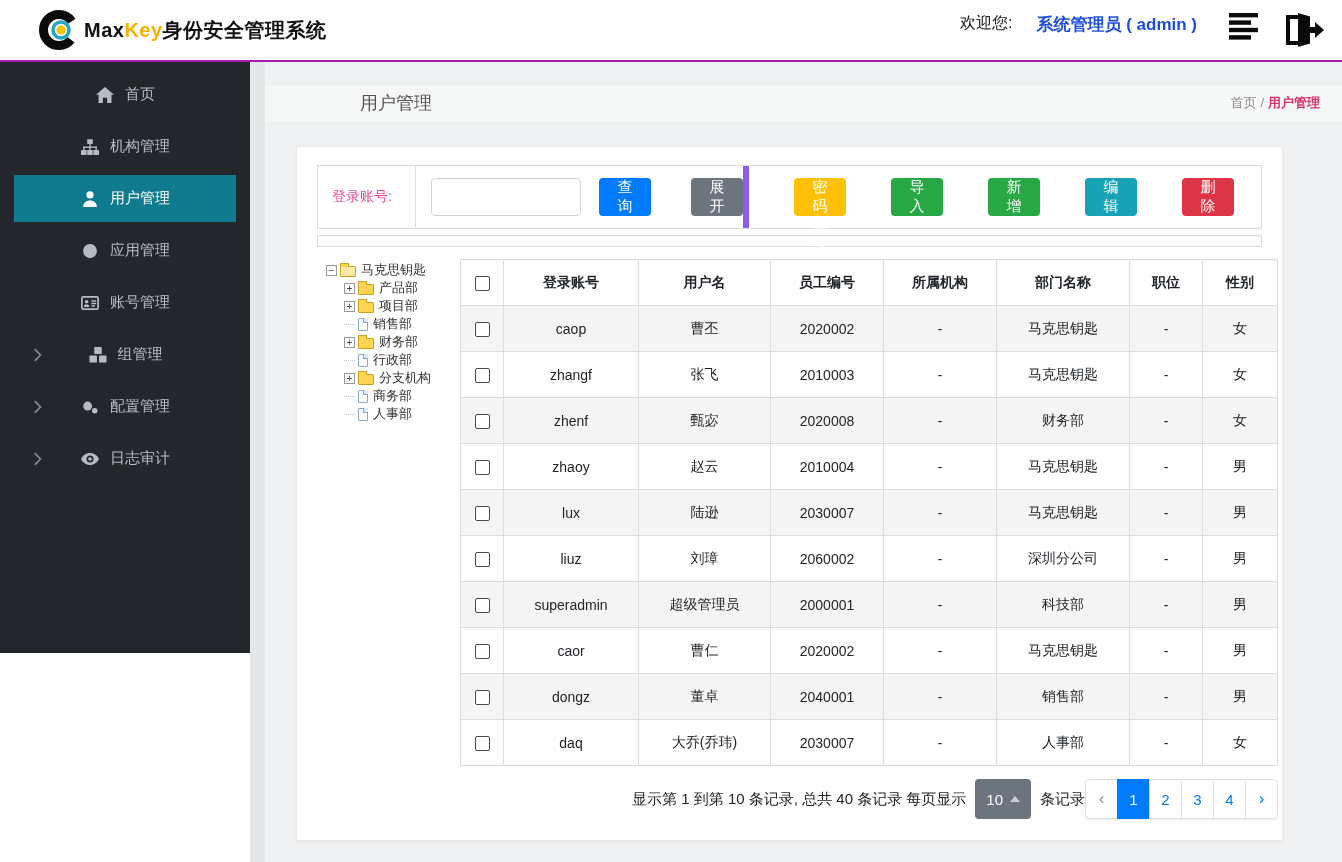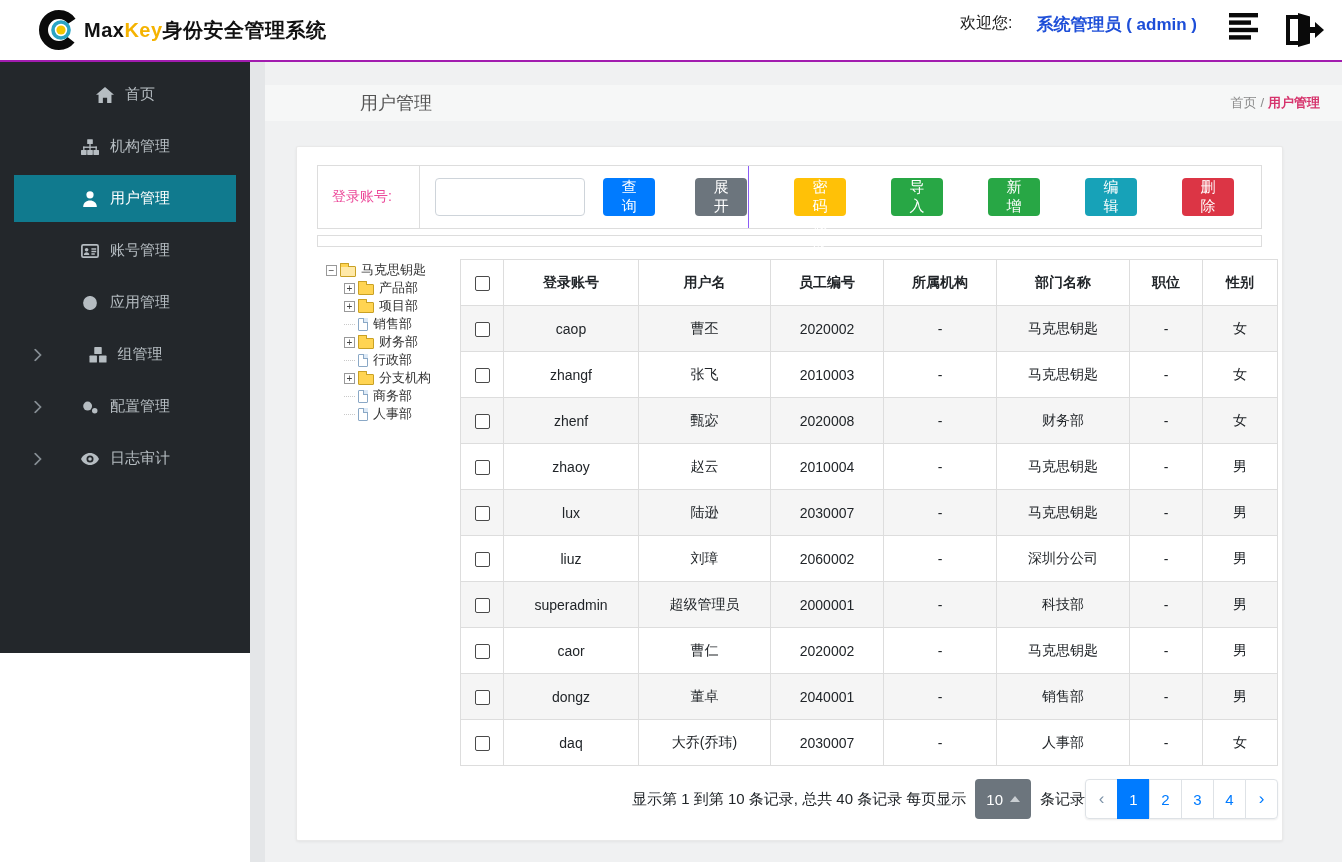--- a/index.html
+++ b/index.html
@@ -41,21 +41,21 @@
   .breadcrumb { font-size:13px; color:#8a8a8a; }
   .breadcrumb .bc-home { color:#8a8a8a; cursor:pointer; }
   .breadcrumb .bc-sep { margin:0 4px; }
   .breadcrumb .bc-current { color:#d6336c; font-weight:bold; }
   .card { position:relative; margin:25px 59px 0 31px; width:987px; height:695px; background:#fff;
     border:1px solid #e9e9e9; border-radius:2px; box-shadow:0 1px 3px rgba(0,0,0,.06); }
   
   .toolbar { margin:18px 20px 0 20px; height:64px; border:1px solid #ddd; display:flex; align-items:stretch; }
   .tb-cell { display:flex; align-items:center; }
   .tb-label { width:109px; padding-left:14px; font-size:14px; color:#ec4899; border-right:1px solid #ddd; }
-  .tb-search { width:353px; padding-left:15px; border-right:1px solid #8b5cf6; }
+  .tb-search { width:353px; padding-left:15px; border-right:6px solid #8b5cf6; }
   .search-input { width:150px; height:38px; border:1px solid #ced4da; border-radius:4px; padding:0 8px;
     font-size:14px; outline:none; }
   .btn { border:none; border-radius:4px; height:38px; color:#fff; font-size:15px; padding:0 13px; cursor:pointer;
     font-family:inherit; }
   .btn-query { background:#007bff; margin-left:18px; width:52px; }
   .btn-expand { background:#6c757d; margin-left:40px; width:52px; }
   .tb-actions { flex:1; justify-content:flex-end; padding-right:27px; }
   .tb-actions .btn { margin-left:45px; min-width:52px; }
   .collapse-strip { margin:6px 20px 0 20px; height:12px; border:1px solid #ddd; background:#fff; }
   
@@ -167,38 +167,38 @@
       <span class="s-icon">
         <svg viewBox="0 0 14 15">
           <circle cx="7" cy="3.6" r="3.4"></circle>
           <path d="M.6 15c0-3.8 2.9-6 6.4-6s6.4 2.2 6.4 6z"></path>
         </svg>
       </span>
       <span class="s-label">用户管理</span>
     </div>
     <div class="side-item">
       <span class="s-icon">
+        <svg viewBox="0 0 16 16" fill="none" stroke="currentColor">
+          <circle cx="8" cy="8" r="6.9" stroke-width="1.8"></circle>
+          <ellipse cx="8" cy="8" rx="3.1" ry="6.9" stroke-width="1.3"></ellipse>
+          <path d="M1.2 8h13.6M2.1 4.4h11.8M2.1 11.6h11.8" stroke-width="1.3"></path>
+        </svg>
+      </span>
+      <span class="s-label">应用管理</span>
+    </div>
+    <div class="side-item">
+      <span class="s-icon">
         <svg viewBox="0 0 18 14">
           <rect x=".9" y=".9" width="16.2" height="12.2" rx="1.4" fill="none" stroke="currentColor" stroke-width="1.7"></rect>
           <circle cx="5.6" cy="5.8" r="1.8"></circle>
           <path d="M2.9 10.9c0-1.6 1.2-2.6 2.7-2.6s2.7 1 2.7 2.6z"></path>
           <path d="M10.4 5h4.8M10.4 7.5h4.8M10.4 10h3.4" stroke="currentColor" stroke-width="1.3"></path>
         </svg>
       </span>
       <span class="s-label">账号管理</span>
-    </div>
-    <div class="side-item">
-      <span class="s-icon">
-        <svg viewBox="0 0 16 16" fill="none" stroke="currentColor">
-          <circle cx="8" cy="8" r="6.9" stroke-width="1.8"></circle>
-          <ellipse cx="8" cy="8" rx="3.1" ry="6.9" stroke-width="1.3"></ellipse>
-          <path d="M1.2 8h13.6M2.1 4.4h11.8M2.1 11.6h11.8" stroke-width="1.3"></path>
-        </svg>
-      </span>
-      <span class="s-label">应用管理</span>
     </div>
     <div class="side-item">
       <span class="chev">
         <svg width="8" height="13" viewBox="0 0 8 13" fill="none" stroke="currentColor" stroke-width="1.7" stroke-linecap="round">
           <path d="M1.2 1.2l5.3 5.3-5.3 5.3"></path>
         </svg>
       </span>
       <span class="s-icon">
         <svg viewBox="0 0 16 15">
           <rect x="4.5" y="0" width="7" height="6.6" rx=".6"></rect>

